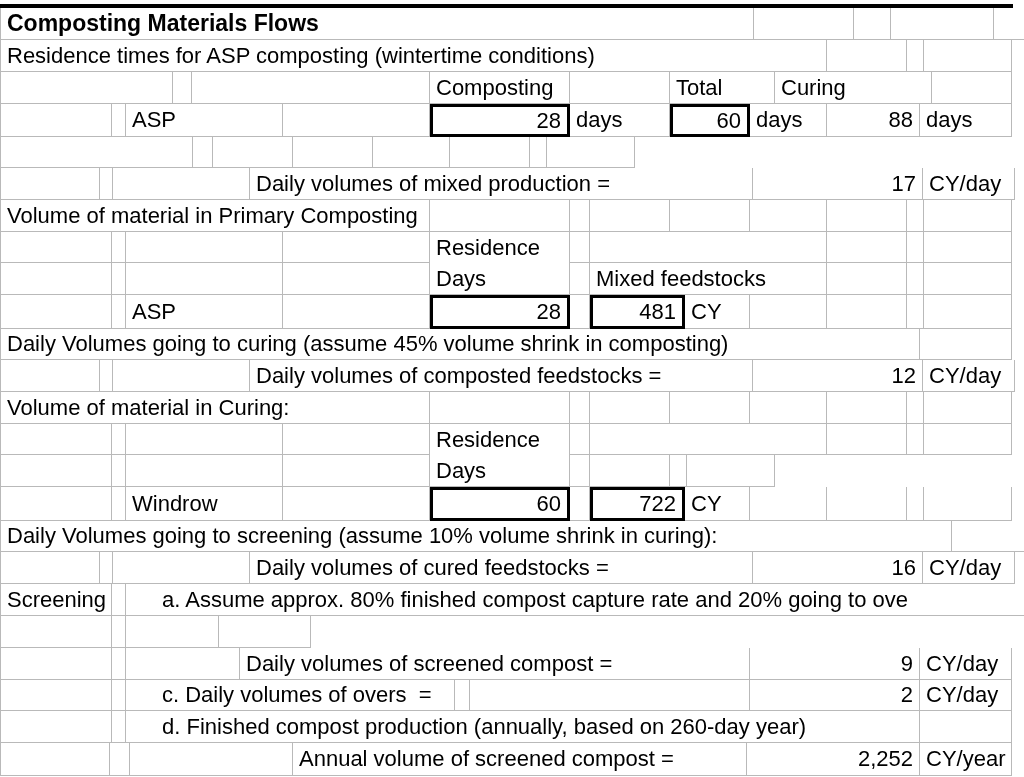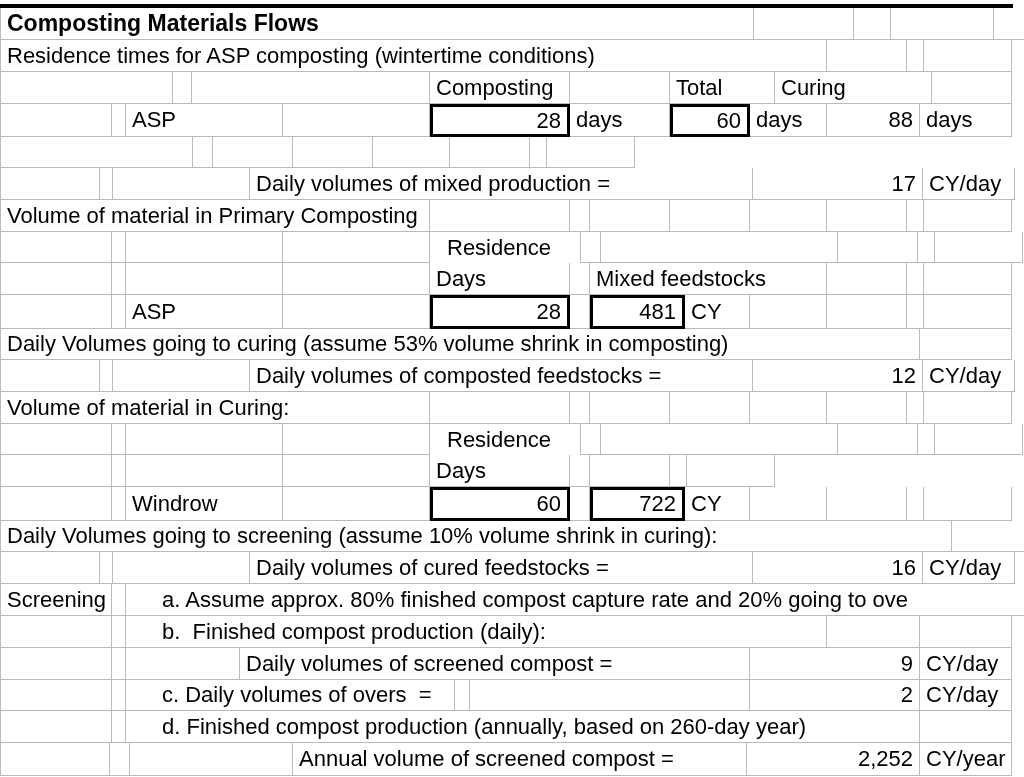--- a/index.html
+++ b/index.html
@@ -14,21 +14,21 @@
   .c {
     box-sizing:border-box; flex:0 0 auto;
     border-right:1px solid #b9b9b9; border-bottom:1px solid #b9b9b9;
     display:flex; align-items:center; padding:0 6px;
     white-space:pre; overflow:hidden;
   }
   .row > .c:first-child { border-left:1px solid #b9b9b9; }
   .num { justify-content:flex-end; }
   .bx { border:3px solid #000 !important; }
   .bold { font-weight:bold; font-size:23px; }
-  .nb { border-bottom:none;margin-left:11px; }
+  .nb { border-bottom:none; }
   .noR { border-right:none; }
   .ind { padding-left:36px; }
   .h31{height:31px}.h32{height:32px}.h33{height:33px}.h34{height:34px}
 </style>
 </head>
 <body>
 
 <div class="sheet">
   <div class="topbar"></div>
 
@@ -139,21 +139,21 @@
     <div class="c" style="width:20px"></div>
     <div class="c bx num" style="width:95px">481</div>
     <div class="c" style="width:65px">CY</div>
     <div class="c" style="width:77px"></div>
     <div class="c" style="width:80px"></div>
     <div class="c" style="width:17px"></div>
     <div class="c" style="width:88px"></div>
   </div>
 
   <div class="row h31">
-    <div class="c" style="width:920px">Daily Volumes going to curing (assume 53% volume shrink in composting)</div>
+    <div class="c" style="width:920px">Daily Volumes going to curing (assume 45% volume shrink in composting)</div>
     <div class="c" style="width:92px"></div>
   </div>
 
   <div class="row h32">
     <div class="c" style="width:100px"></div>
     <div class="c" style="width:10px"></div>
     <div class="c" style="width:137px"></div>
     <div class="c" style="width:503px">Daily volumes of composted feedstocks =</div>
     <div class="c num" style="width:170px">12</div>
     <div class="c" style="width:92px">CY/day</div>
@@ -228,21 +228,20 @@
 
   <div class="row h32">
     <div class="c" style="width:112px">Screening</div>
     <div class="c" style="width:14px"></div>
     <div class="c ind noR" style="width:898px">a. Assume approx. 80% finished compost capture rate and 20% going to ove</div>
   </div>
 
   <div class="row h32">
     <div class="c" style="width:112px"></div>
     <div class="c" style="width:14px"></div>
-    <div class="c ind" style="width:701px">b.  Finished compost production (daily):</div>
     <div class="c" style="width:93px"></div>
     <div class="c" style="width:92px"></div>
   </div>
 
   <div class="row h32">
     <div class="c" style="width:112px"></div>
     <div class="c" style="width:14px"></div>
     <div class="c" style="width:114px"></div>
     <div class="c" style="width:510px">Daily volumes of screened compost =</div>
     <div class="c num" style="width:170px">9</div>

